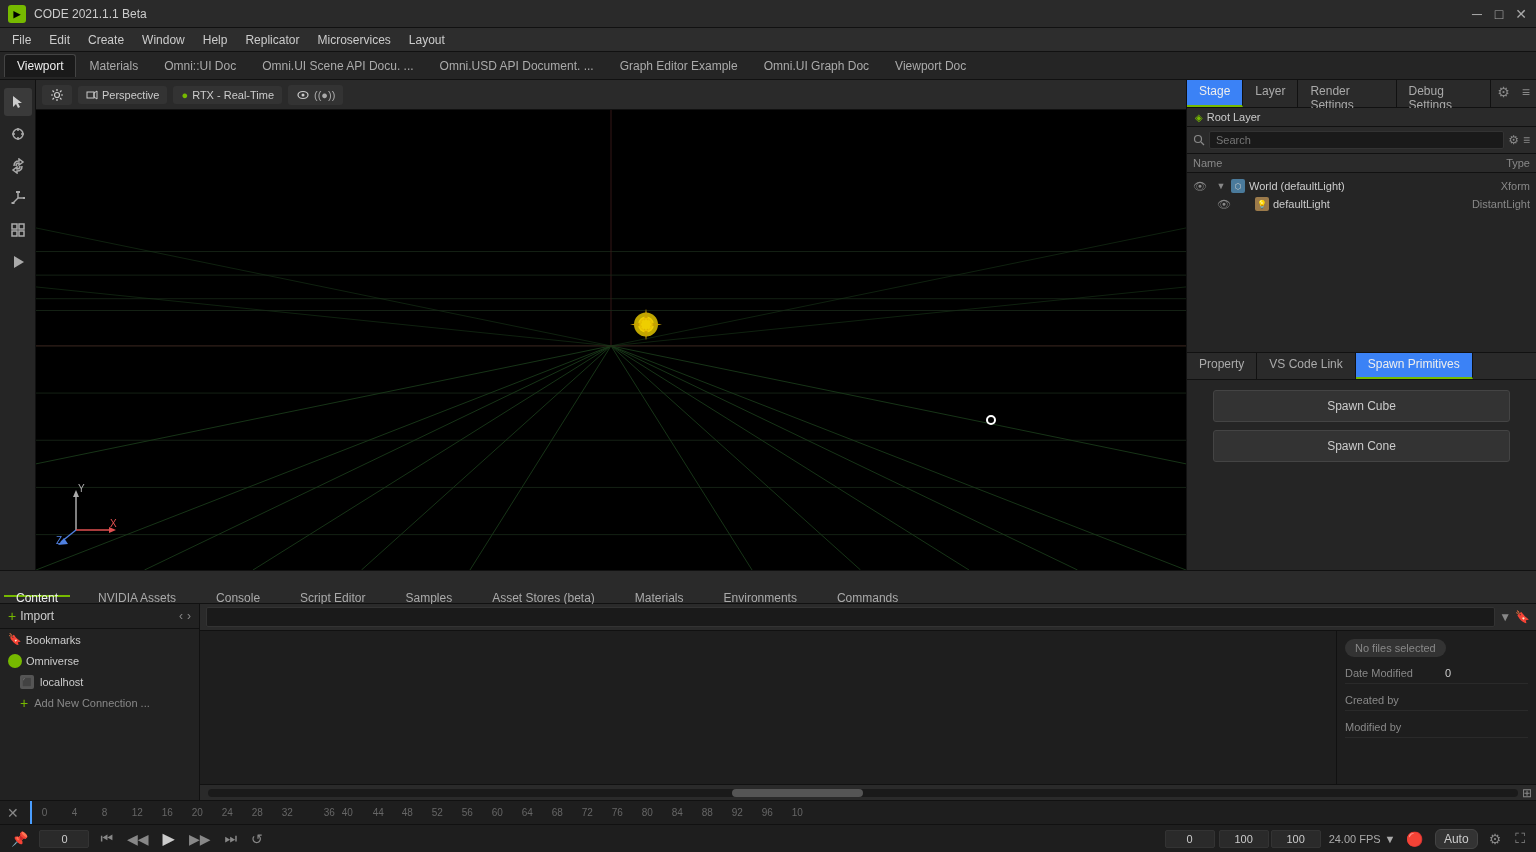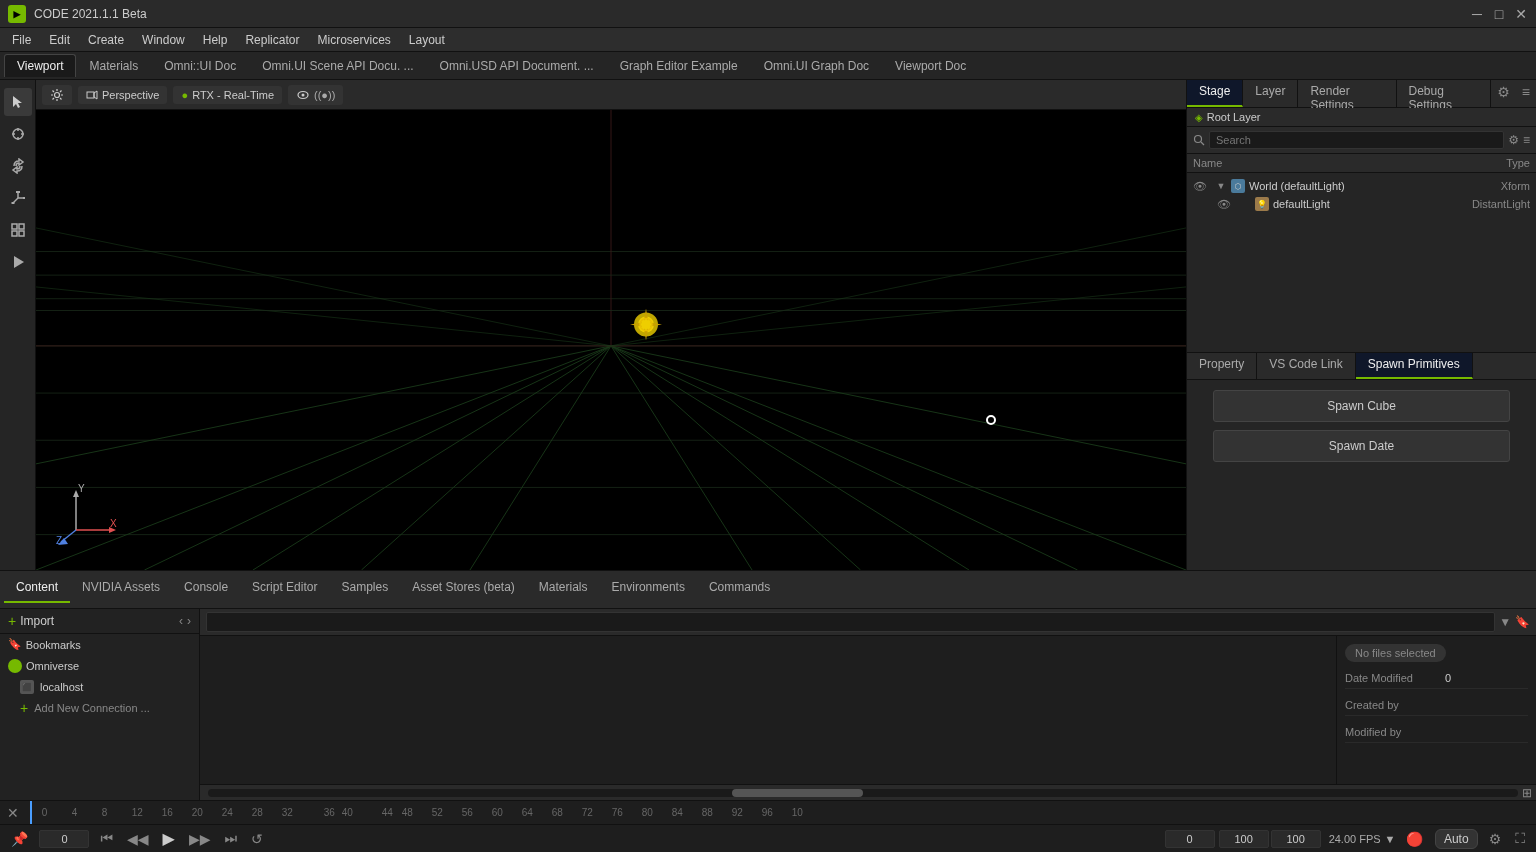--- a/index.html
+++ b/index.html
@@ -238,21 +238,21 @@
       flex-shrink: 0;
     }
     .right-tab {
       padding: 4px 12px;
       font-size: 12px;
       color: #aaa;
       cursor: pointer;
       border-right: 1px solid #111;
     }
     .right-tab.active {
-      background: #0f172a;
+      background: #3b82f6;
       color: #eee;
       border-bottom: 2px solid #76b900;
     }
 
     
     .stage-search-bar {
       display: flex;
       align-items: center;
       background: #2a2a2a;
       padding: 4px 6px;
@@ -357,23 +357,24 @@
       background: #222;
       border-top: 1px solid #111;
       display: flex;
       flex-direction: column;
       flex-shrink: 0;
     }
     .bottom-tabs {
       display: flex;
       background: #2a2a2a;
       border-bottom: 1px solid #111;
-      height: 38px;
-      flex-shrink: 0;
-      padding: 5px 4px;
+      height: 32px;
+      flex-shrink: 0;
+      padding: 16px 4px;
+      gap: 16px;
     }
     .bottom-tab {
       padding: 4px 12px;
       font-size: 12px;
       color: #aaa;
       cursor: pointer;
     }
     .bottom-tab.active { color: #eee; border-bottom: 2px solid #76b900; }
 
     
@@ -773,21 +774,21 @@
     </div>
 
     <div class="right-bottom-tabs">
       <div class="right-tab">Property</div>
       <div class="right-tab">VS Code Link</div>
       <div class="right-tab active">Spawn Primitives</div>
     </div>
 
     <div class="spawn-panel">
       <button class="spawn-btn">Spawn Cube</button>
-      <button class="spawn-btn">Spawn Date</button>
+      <button class="spawn-btn">Spawn Cone</button>
     </div>
   </div>
 </div>
 
 <div class="bottom-panel">
 
   <div class="bottom-tabs">
     <div class="bottom-tab active">Content</div>
     <div class="bottom-tab">NVIDIA Assets</div>
     <div class="bottom-tab">Console</div>
@@ -879,21 +880,21 @@
     <span class="timeline-number" style="left:50px;">4</span>
     <span class="timeline-number" style="left:80px;">8</span>
     <span class="timeline-number" style="left:110px;">12</span>
     <span class="timeline-number" style="left:140px;">16</span>
     <span class="timeline-number" style="left:170px;">20</span>
     <span class="timeline-number" style="left:200px;">24</span>
     <span class="timeline-number" style="left:230px;">28</span>
     <span class="timeline-number" style="left:260px;">32</span>
     <span class="timeline-number" style="left:302px;">36</span>
     <span class="timeline-number" style="left:320px;">40</span>
-    <span class="timeline-number" style="left:360px;">44</span>
+    <span class="timeline-number" style="left:351px;">44</span>
     <span class="timeline-number" style="left:380px;">48</span>
     <span class="timeline-number" style="left:410px;">52</span>
     <span class="timeline-number" style="left:440px;">56</span>
     <span class="timeline-number" style="left:470px;">60</span>
     <span class="timeline-number" style="left:500px;">64</span>
     <span class="timeline-number" style="left:530px;">68</span>
     <span class="timeline-number" style="left:560px;">72</span>
     <span class="timeline-number" style="left:590px;">76</span>
     <span class="timeline-number" style="left:620px;">80</span>
     <span class="timeline-number" style="left:650px;">84</span>

